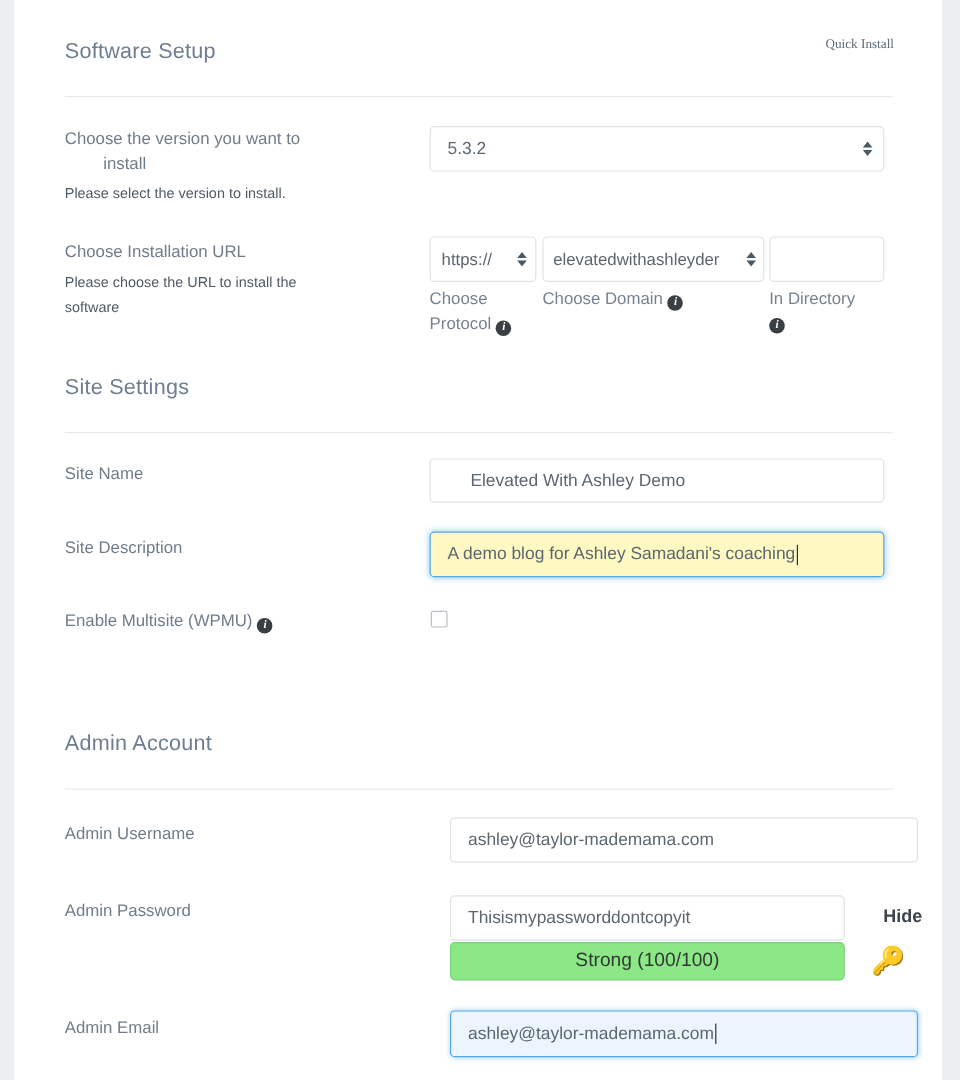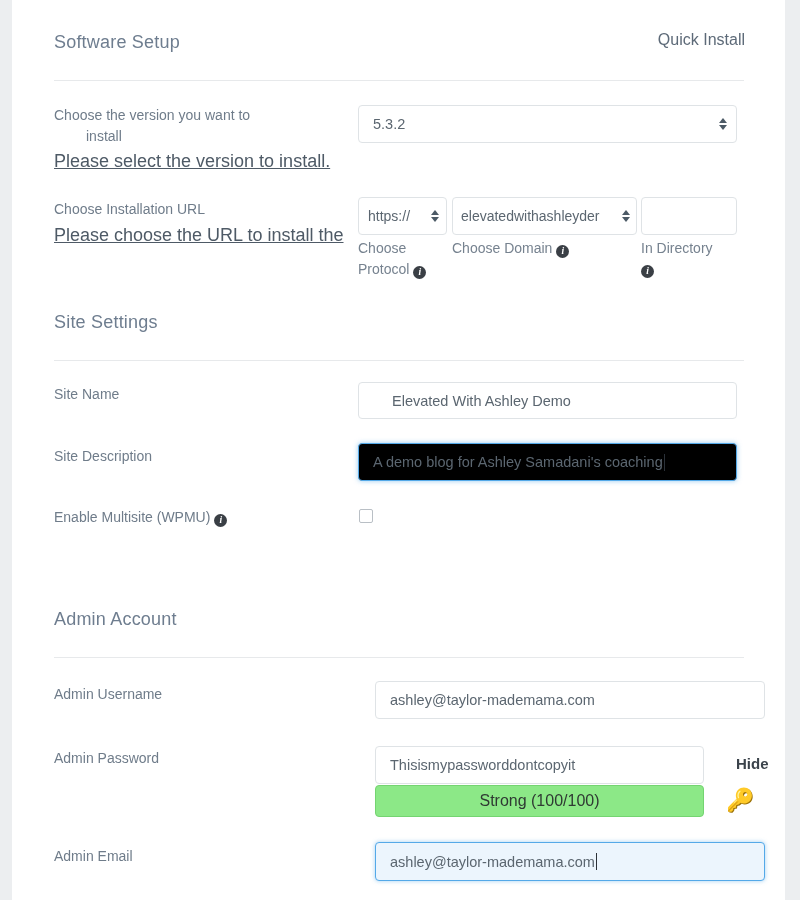--- a/index.html
+++ b/index.html
@@ -35,23 +35,24 @@
   .section-head {
     position: absolute;
     font-size: 18px;
     font-weight: 400;
     color: #6e7d8f;
     letter-spacing: .2px;
     white-space: nowrap;
   }
   .quick-install {
     position: absolute;
-    font-size: 16px;
+    font-size: 11px;
     color: #5d6a78;
     white-space: nowrap;
+    font-family: Liberation Serif, serif;
   }
   .divider {
     position: absolute;
     height: 1px;
     background: #e7e9eb;
   }
 
   
   .label {
     position: absolute;
@@ -60,24 +61,23 @@
     line-height: 21px;
   }
   .sublabel {
     position: absolute;
     font-size: 14px;
     color: #76828f;
     line-height: 21px;
   }
   .undercaption {
     position: absolute;
-    font-size: 18px;
+    font-size: 12px;
     color: #4e5a66;
     line-height: 21px;
-    text-decoration: underline;
   }
 
   
   .field {
     position: absolute;
     box-sizing: border-box;
     background: #ffffff;
     border: 1px solid #dfe3e6;
     border-radius: 4px;
     font-family: "Liberation Sans", sans-serif;
@@ -88,21 +88,21 @@
     align-items: center;
     outline: none;
   }
   .field.focused {
     border: 1.6px solid #54a9e8;
     background: #ecf5fd;
     box-shadow: 0 0 4px rgba(84,169,232,.55);
   }
   .field.focused-white {
     border: 1.6px solid #54a9e8;
-    background: #000000;
+    background: #fef9c3;
     box-shadow: 0 0 5px rgba(84,169,232,.6);
   }
   .select {
     position: absolute;
     box-sizing: border-box;
     background: #ffffff;
     border: 1px solid #dfe3e6;
     border-radius: 4px;
     font-size: 14.5px;
     color: #5b6670;
@@ -213,20 +213,21 @@
   <div class="select" style="left:346px; top:105px; width:379px; height:38px;">
     <span class="sel-text">5.3.2</span>
     <span class="spinner">
       <span class="up"></span>
           <span class="dn"></span>
     </span>
   </div>
 
   <div class="label" style="left:42px; top:199px; width:300px;">Choose Installation URL</div>
   <div class="undercaption" style="left:42px; top:225px; width:300px;">Please choose the URL to install the</div>
+  <div class="undercaption" style="left:42px; top:246px; width:300px;">software</div>
 
   <div class="select" style="left:346px; top:197px; width:89px; height:38px; padding:0 6px 0 9px;">
     <span class="sel-text" style="font-size:14px;">https://</span>
     <span class="spinner">
       <span class="up"></span>
           <span class="dn"></span>
     </span>
   </div>
 
   <div class="select" style="left:440px; top:197px; width:185px; height:38px; padding:0 5px 0 8px;">

